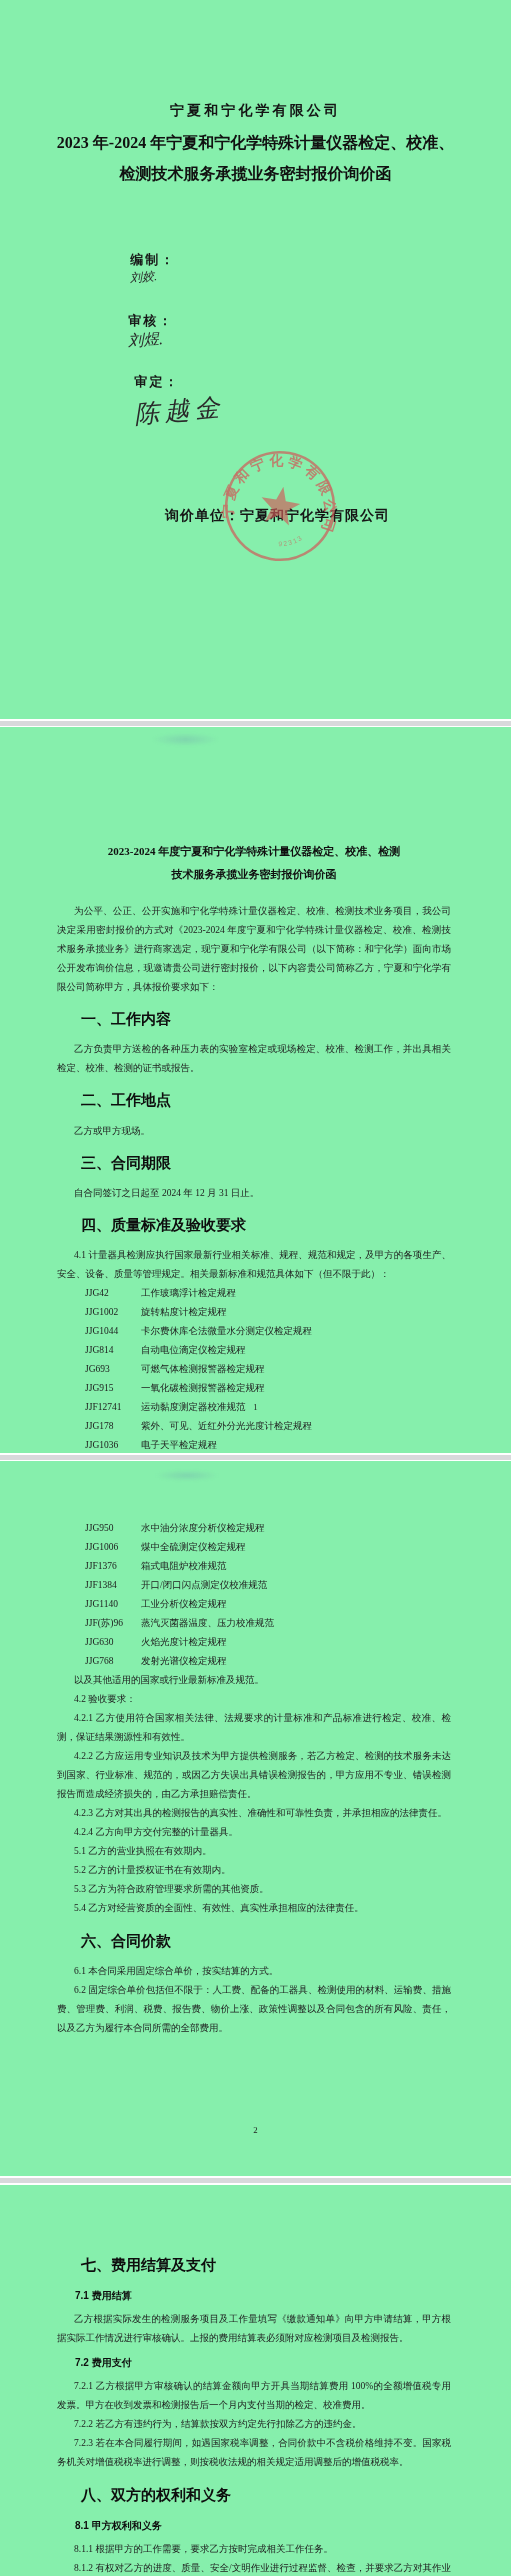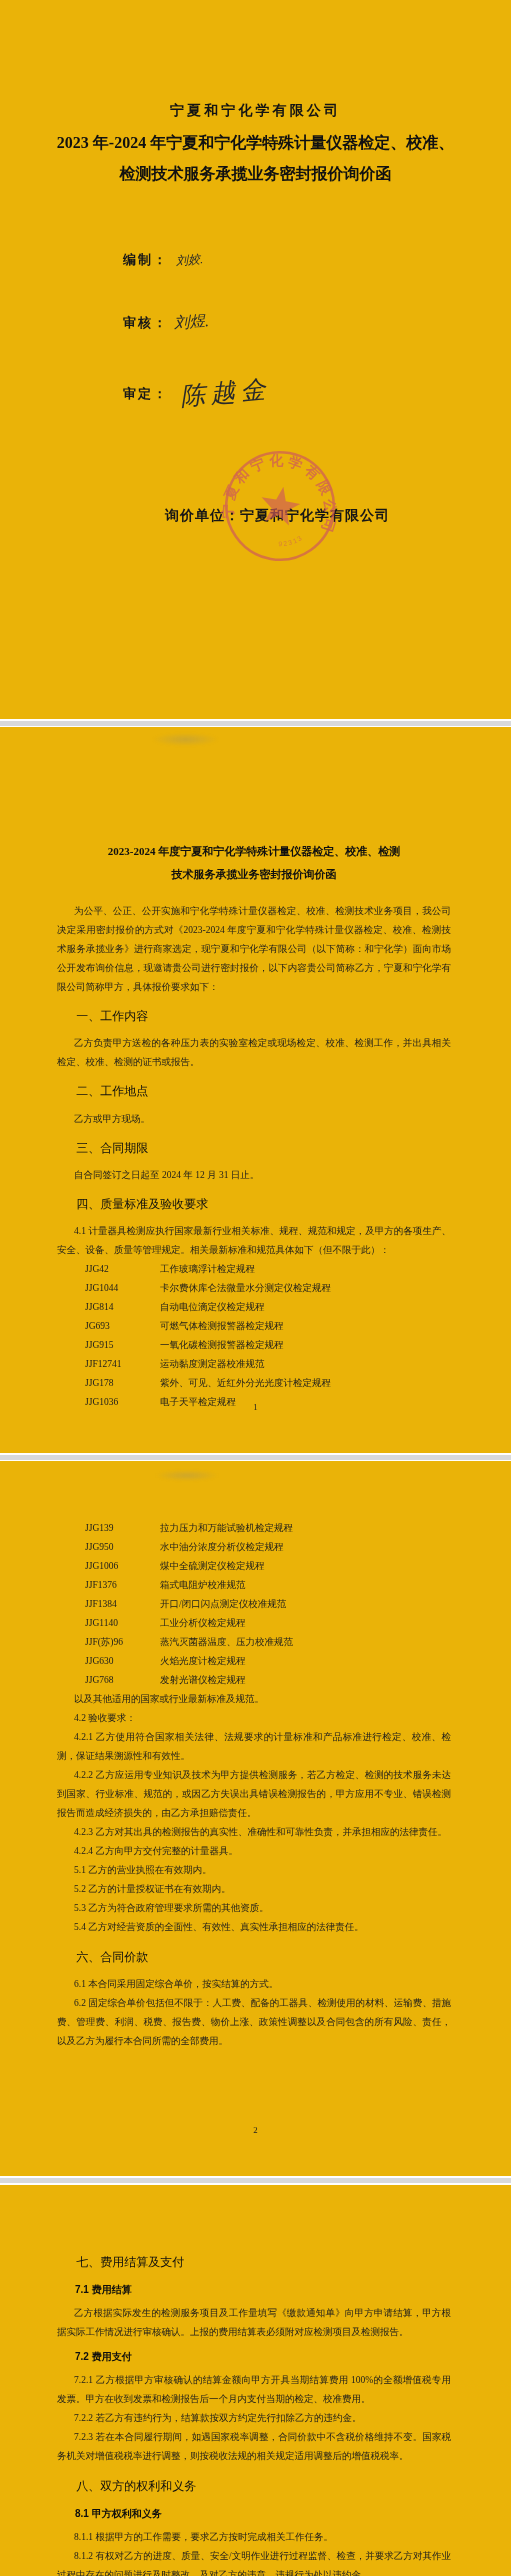--- a/index.html
+++ b/index.html
@@ -1,57 +1,57 @@
 <!DOCTYPE html>
 <html style="font-size:8.2px"><head>
 <meta charset="utf-8">
 <style>
   html,body{margin:0;padding:0;background:#ffffff;}
   body{width:511px;font-family:"Liberation Serif","DejaVu Serif",serif;color:#1e1e1e;}
   #doc{width:511px;position:relative;}
 
-  .page{position:relative;background:#eab308;overflow:hidden;}
+  .page{position:relative;background:#86efac;overflow:hidden;}
   .pg1{height:719px;}
   .pg2{height:726px;}
   .pg3{height:715px;}
   .pg4{height:713px;}
 
   .sep{height:8.2px;background:#ffffff;position:relative;}
   .sep-bar{position:absolute;left:0;right:0;top:1.5px;height:5.2px;background:#d8d9db;}
 
   .page-inner{width:394px;margin-left:57px;position:relative;}
   .pt2{padding-top:113px;}
   .pt3{padding-top:58px;}
   .pt4{padding-top:58px;}
 
   
   .cover-company{margin-top:102px;text-align:center;font-size:14px;font-weight:bold;letter-spacing:3.1px;color:#141414;}
   .cover-title{margin-top:8.2px;text-align:center;font-size:16px;font-weight:bold;line-height:1.92;color:#111;}
   .sig-block{margin-top:61px;margin-left:123px;}
-  .sig-row{display:flex;align-items:baseline;}
+  .sig-row{display:flex;align-items:baseline;flex-direction:column;}
   .sig-row1{height:61px;}
   .sig-row2{height:61px;}
   .sig-row3{height:58px;}
   .sig-label{font-size:13px;font-weight:bold;letter-spacing:2.1px;color:#181818;}
   .sig-hand{display:inline-block;font-style:italic;color:#2a2a2a;}
   .hand1{font-size:12px;transform:rotate(-4deg);margin-left:7.2px;}
   .hand2{font-size:15.5px;transform:rotate(-3deg);margin-left:5.2px;}
   .hand3{font-size:25px;transform:rotate(-5deg);margin-left:11.3px;letter-spacing:5.2px;position:relative;top:3.1px;}
   .inquiry-line{margin-top:76px;text-align:center;font-size:14px;font-weight:bold;letter-spacing:1px;color:#161616;padding-left:44px;}
 
   .seal{position:absolute;left:218px;top:444px;opacity:.82;transform:rotate(10deg);pointer-events:none;}
 
   
   .doc-title{text-align:center;font-size:11px;font-weight:bold;line-height:2.1;color:#101010;margin-bottom:15.5px;}
   .body-p{margin:0;font-size:9.5px;line-height:2.0;text-align:justify;text-indent:1.8em;color:#1c1c1c;}
-  .sec-h{font-family:"Liberation Sans","DejaVu Sans",sans-serif;font-size:12px;font-weight:normal;color:#0e0e0e;margin:7.2px 0 6.2px 0;text-indent:1.6em;line-height:2.0;}
+  .sec-h{font-family:"Liberation Sans","DejaVu Sans",sans-serif;font-size:15px;font-weight:bold;color:#0e0e0e;margin:7.2px 0 6.2px 0;text-indent:1.6em;line-height:2.0;}
   .sub-h{font-family:"Liberation Sans","DejaVu Sans",sans-serif;font-size:10px;font-weight:bold;color:#0e0e0e;margin:5.2px 0 4.1px 0;text-indent:1.8em;line-height:2.0;}
   .std-li{display:flex;font-size:9.5px;line-height:2.0;color:#1c1c1c;}
   .std-li .code{flex:none;width:56px;margin-left:28px;}
-  .std-li .name{flex:1;margin-left:19px;}
+  .std-li .name{flex:1;}
   .pagenum{position:absolute;left:0;right:0;bottom:41px;text-align:center;font-size:8.8px;color:#222;}
 
   .smudge{position:absolute;border-radius:50%;filter:blur(1.5px);pointer-events:none;}
   .smudge-blue{background:radial-gradient(closest-side,rgba(100,120,180,0.22),rgba(100,120,180,0));}
 </style>
 </head>
 <body>
 
 <div id="doc">
 
@@ -111,20 +111,24 @@
         <p class="body-p">乙方或甲方现场。</p>
         <div class="sec-h">三、合同期限</div>
         <p class="body-p">自合同签订之日起至 2024 年 12 月 31 日止。</p>
         <div class="sec-h">四、质量标准及验收要求</div>
         <p class="body-p">4.1 计量器具检测应执行国家最新行业相关标准、规程、规范和规定，及甲方的各项生产、安全、设备、质量等管理规定。相关最新标准和规范具体如下（但不限于此）：</p>
         <div class="std-li">
           <span class="code">JJG42</span>
           <span class="name">工作玻璃浮计检定规程</span>
         </div>
         <div class="std-li">
+          <span class="code">JJG1002</span>
+          <span class="name">旋转粘度计检定规程</span>
+        </div>
+        <div class="std-li">
           <span class="code">JJG1044</span>
           <span class="name">卡尔费休库仑法微量水分测定仪检定规程</span>
         </div>
         <div class="std-li">
           <span class="code">JJG814</span>
           <span class="name">自动电位滴定仪检定规程</span>
         </div>
         <div class="std-li">
           <span class="code">JG693</span>
           <span class="name">可燃气体检测报警器检定规程</span>
@@ -149,24 +153,20 @@
     <div class="pagenum">1</div>
   </div>
 
   <div class="sep">
       <div class="sep-bar"></div>
     </div>
 
   <div class="page pg3 content-page">
     <div class="smudge smudge-blue" style="left:155px;top:8.2px;width:64px;height:11.3px;"></div>
     <div class="page-inner pt3">
-        <div class="std-li">
-          <span class="code">JJG139</span>
-          <span class="name">拉力压力和万能试验机检定规程</span>
-        </div>
         <div class="std-li">
           <span class="code">JJG950</span>
           <span class="name">水中油分浓度分析仪检定规程</span>
         </div>
         <div class="std-li">
           <span class="code">JJG1006</span>
           <span class="name">煤中全硫测定仪检定规程</span>
         </div>
         <div class="std-li">
           <span class="code">JJF1376</span>

